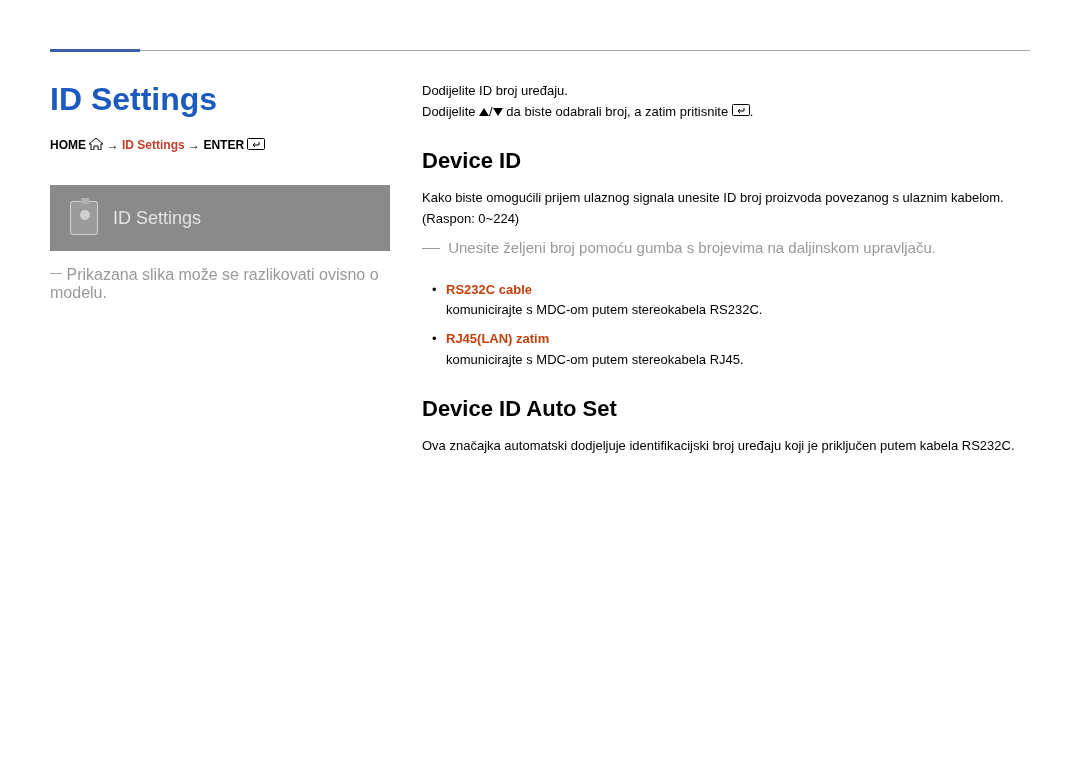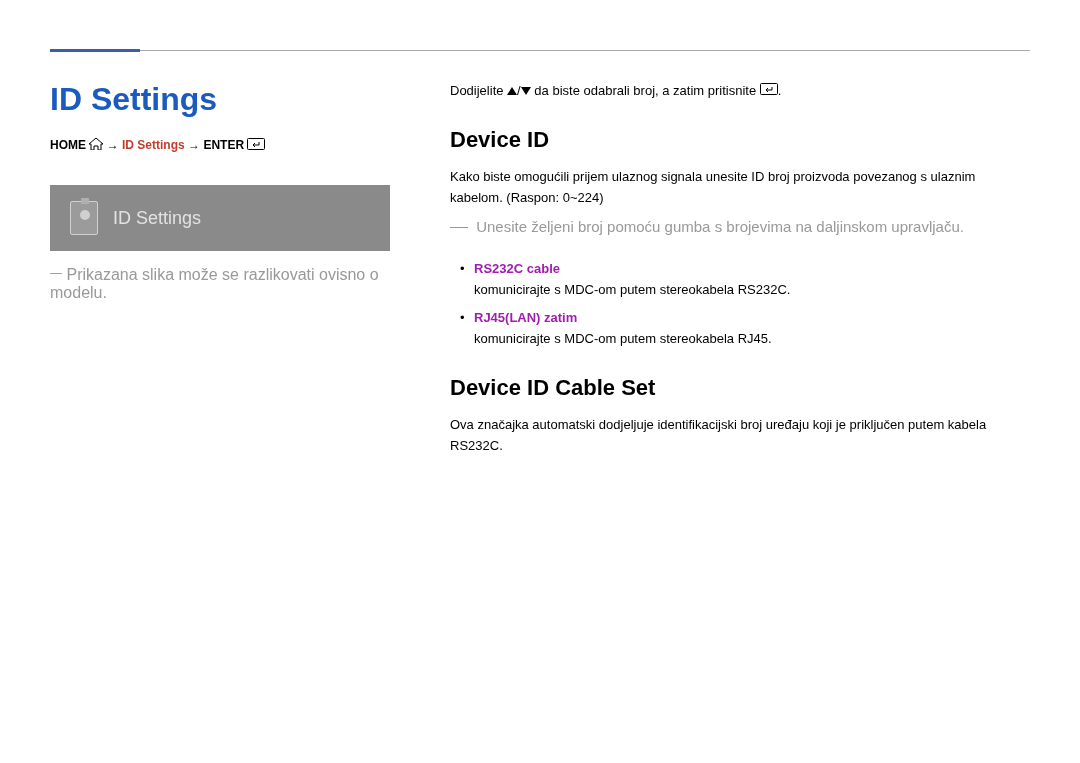--- a/index.html
+++ b/index.html
@@ -23,21 +23,21 @@
   .top-bar-accent {
     position: absolute;
     left: 0;
     bottom: -2px;
     width: 90px;
     height: 3px;
     background: #3a5ea8;
   }
   .content {
     display: flex;
-    gap: 60px;
+    gap: 32px;
   }
   .left-col {
     width: 340px;
     flex-shrink: 0;
   }
   .right-col {
     flex: 1;
     font-size: 13px;
     line-height: 1.6;
   }
@@ -138,21 +138,21 @@
     margin-bottom: 8px;
   }
   .bullet-list li::before {
     content: "•";
     position: absolute;
     left: 10px;
     top: 0;
     color: #000;
   }
   .cable-name {
-    color: #a21caf;
+    color: #c2410c;
     font-weight: bold;
   }
   .cable-desc {
     display: block;
   }
   .icon-inline {
     display: inline-block;
     vertical-align: middle;
   }
   .home-svg { width: 14px; height: 12px; }
@@ -198,20 +198,21 @@
 
       <div>
         <span class="footnote-dash">―</span>
         <span class="footnote-small">Prikazana slika može se razlikovati ovisno o modelu.</span>
       </div>
     </div>
 
     <div class="right-col">
 
       <div class="section">
+        <p>Dodijelite ID broj uređaju.</p>
         <p>
           <span>Dodijelite </span>
           <span class="icon-inline">
             <svg class="arrow-svg" viewBox="0 0 10 8">
                 <path d="M5 0 L10 8 L0 8 Z" fill="#000"></path>
               </svg>
           </span>/<span class="icon-inline">
             <svg class="arrow-svg" viewBox="0 0 10 8">
                 <path d="M0 0 L10 0 L5 8 Z" fill="#000"></path>
               </svg>
@@ -242,19 +243,19 @@
             <span class="cable-desc">komunicirajte s MDC-om putem stereokabela RS232C.</span>
           </li>
           <li>
             <span class="cable-name">RJ45(LAN) zatim</span>
             <span class="cable-desc">komunicirajte s MDC-om putem stereokabela RJ45.</span>
           </li>
         </ul>
       </div>
 
       <div class="section">
-        <h2>Device ID Cable Set</h2>
+        <h2>Device ID Auto Set</h2>
         <p>Ova značajka automatski dodjeljuje identifikacijski broj uređaju koji je priključen putem kabela RS232C.</p>
       </div>
 
     </div>
   </div>
 </div>
 
 </body></html>

